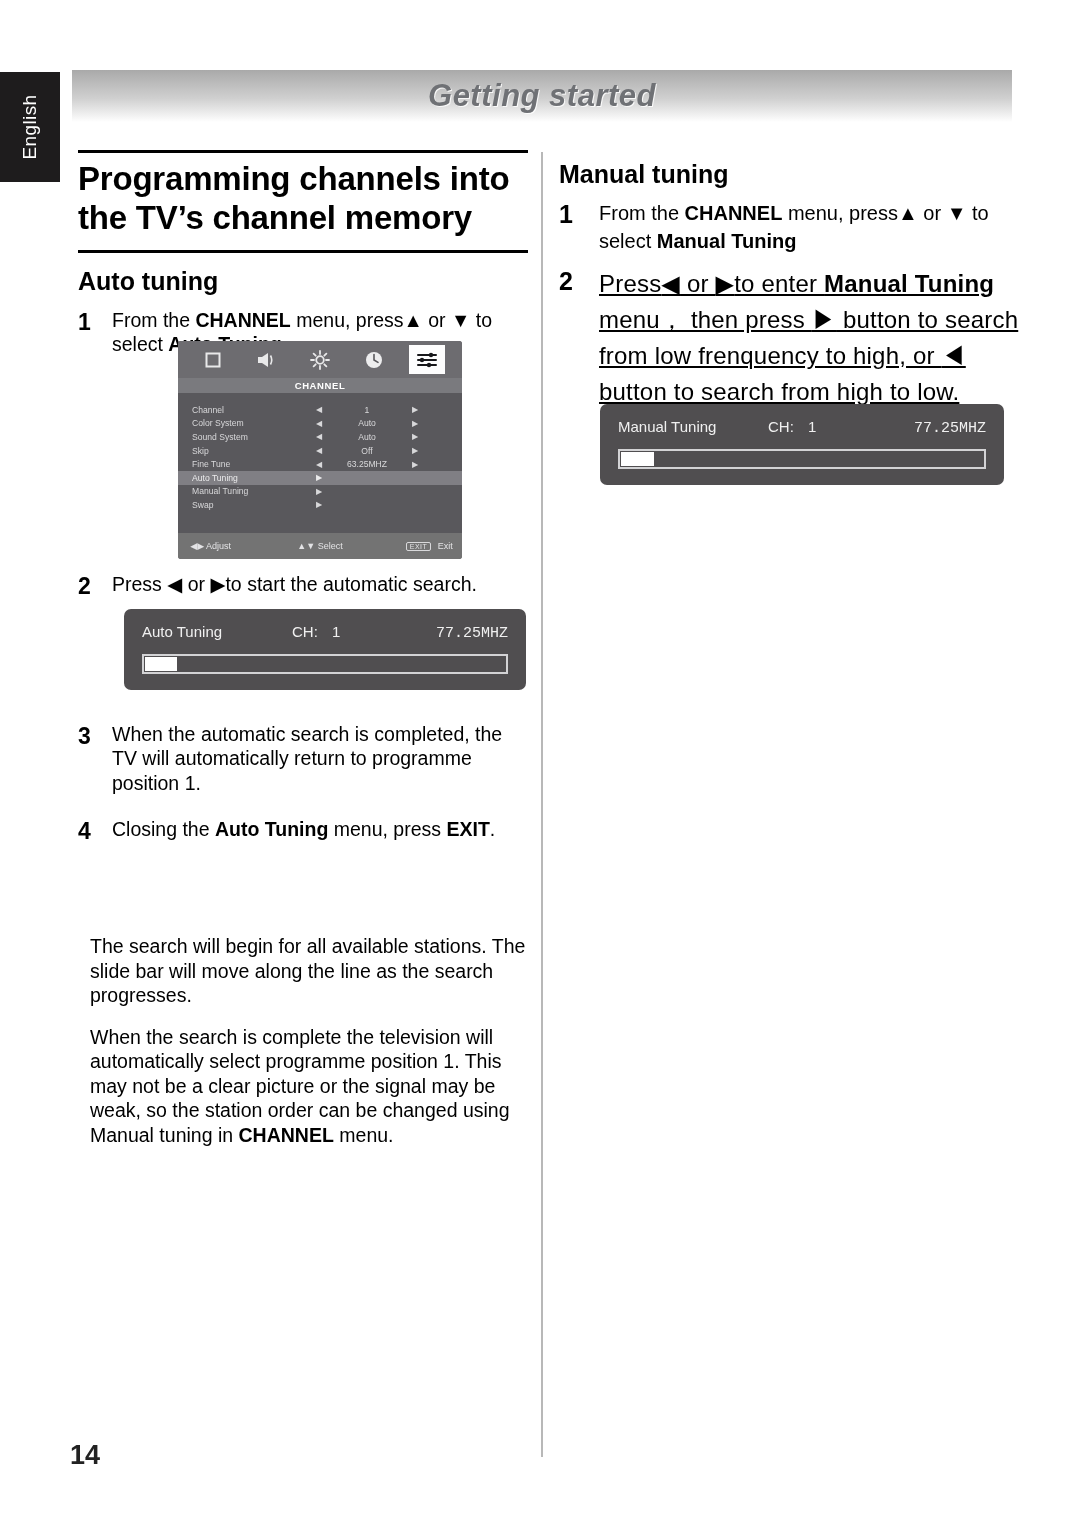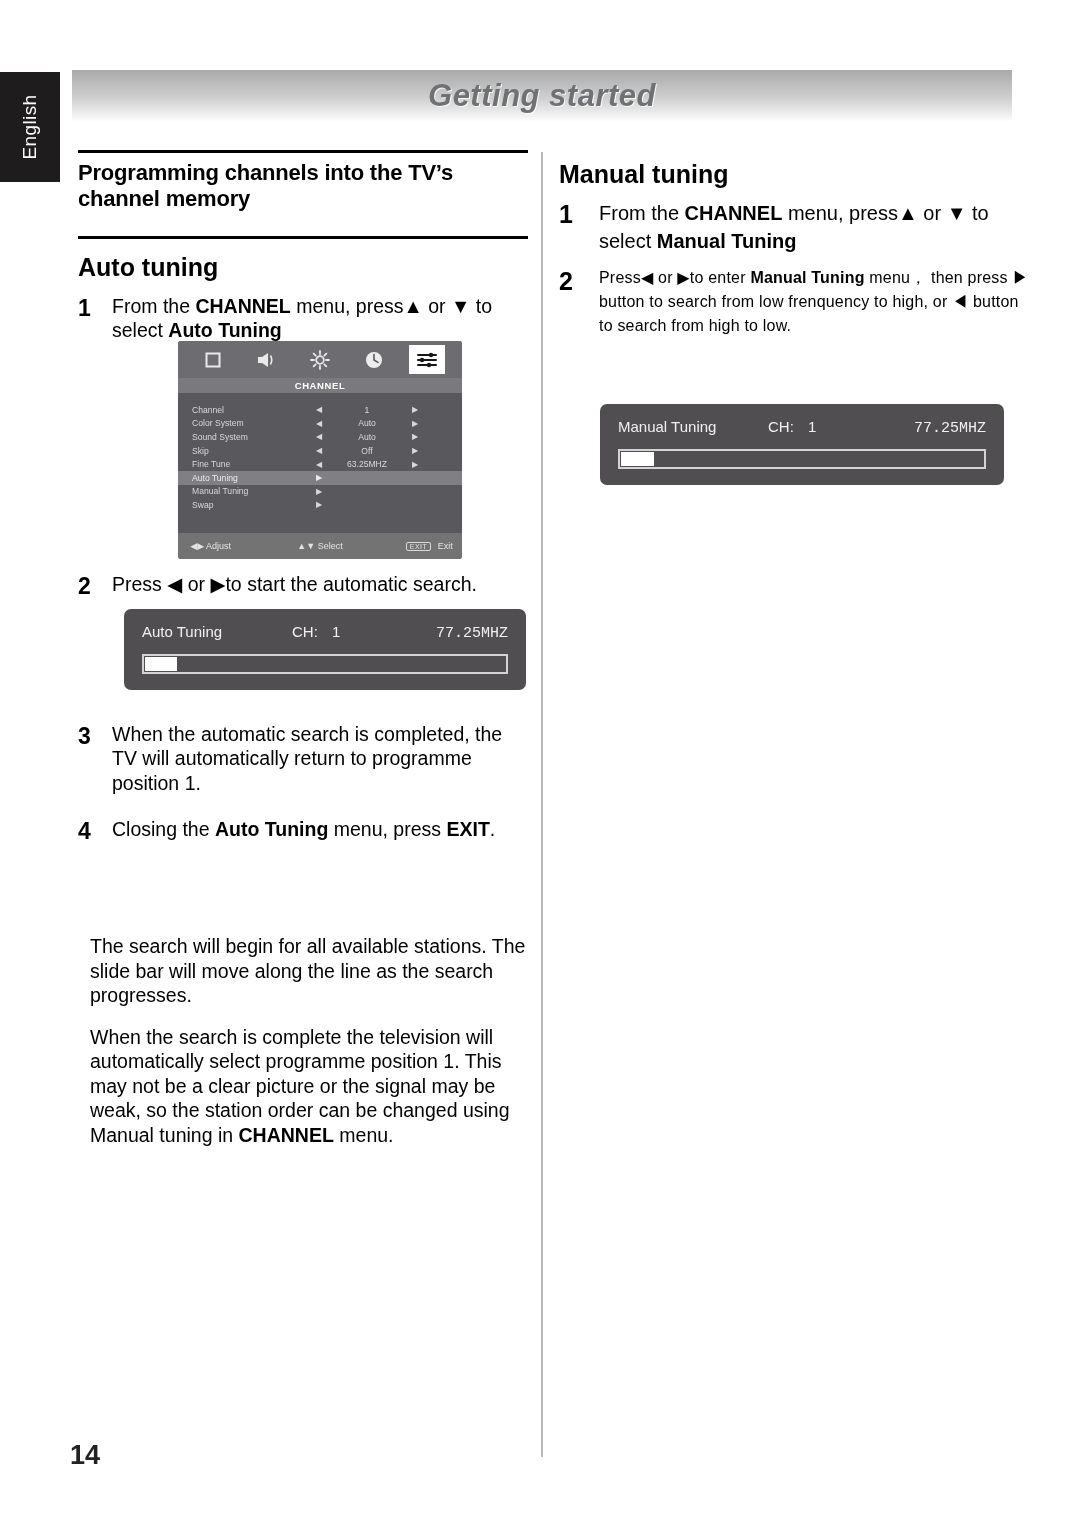--- a/index.html
+++ b/index.html
@@ -22,22 +22,22 @@
           text-shadow:1px 1px 0 rgba(255,255,255,.85);}
 
   
   .divider{position:absolute;left:541px;top:152px;width:2px;height:1305px;background:#b8b8b8;}
 
   
   .colL{position:absolute;left:78px;top:150px;width:450px;}
   .rule-top{border-top:3px solid #000;}
   .rule-bot{border-bottom:3px solid #000;}
 
-  h1.section{font-size:22px;font-weight:bold;line-height:1.18;margin:0;
-             padding:7px 0 24px 0;letter-spacing:-.2px;}
+  h1.section{font-size:33px;font-weight:bold;line-height:1.18;margin:0;
+             padding:7px 0 12px 0;letter-spacing:-.2px;}
   h2.sub{font-size:25px;font-weight:bold;margin:0;padding:14px 0 6px 0;}
 
   .step{display:flex;margin:6px 0 2px 0;}
   .step .num{flex:0 0 34px;font-size:23px;font-weight:bold;line-height:1.25;text-align:left;}
   .step .txt{flex:1;font-size:19.5px;line-height:1.25;}
   .b{font-weight:bold;}
 
   .para{font-size:19.5px;line-height:1.26;margin:0 0 17px 0;}
 
   
@@ -75,21 +75,21 @@
 
   .tb-left{position:absolute;left:124px;top:609px;width:402px;box-sizing:border-box;}
   .tb-right{position:absolute;left:600px;top:404px;width:404px;box-sizing:border-box;}
 
   
   .colR{position:absolute;left:559px;top:160px;width:470px;}
   .colR h2.sub{padding-top:0;}
   .stepR{display:flex;margin:4px 0 10px 0;}
   .stepR .num{flex:0 0 40px;font-size:25px;font-weight:bold;line-height:1.2;}
   .stepR .txt{flex:1;font-size:20px;line-height:1.42;}
-  .stepR.s2 .txt{font-size:16px;line-height:1.5;letter-spacing:.2px;}
+  .stepR.s2 .txt{font-size:24px;line-height:1.5;letter-spacing:.2px;text-decoration:underline;}
 
   
   .pageno{position:absolute;left:70px;top:1440px;font-size:27px;color:#222;font-weight:bold;}
 </style>
 </head>
 <body>
 
 <div class="lang-tab">
   <span>English</span>
 </div>

